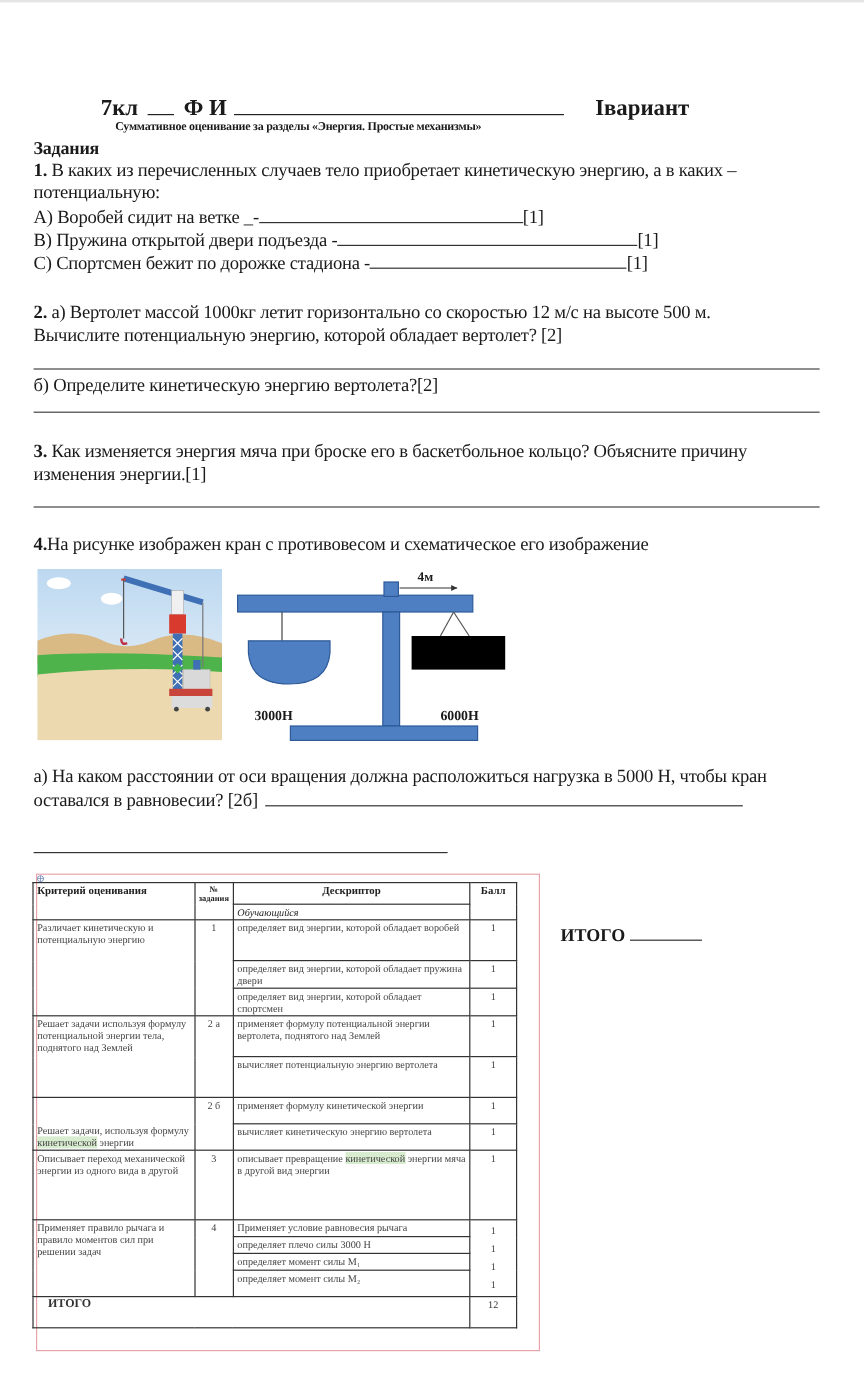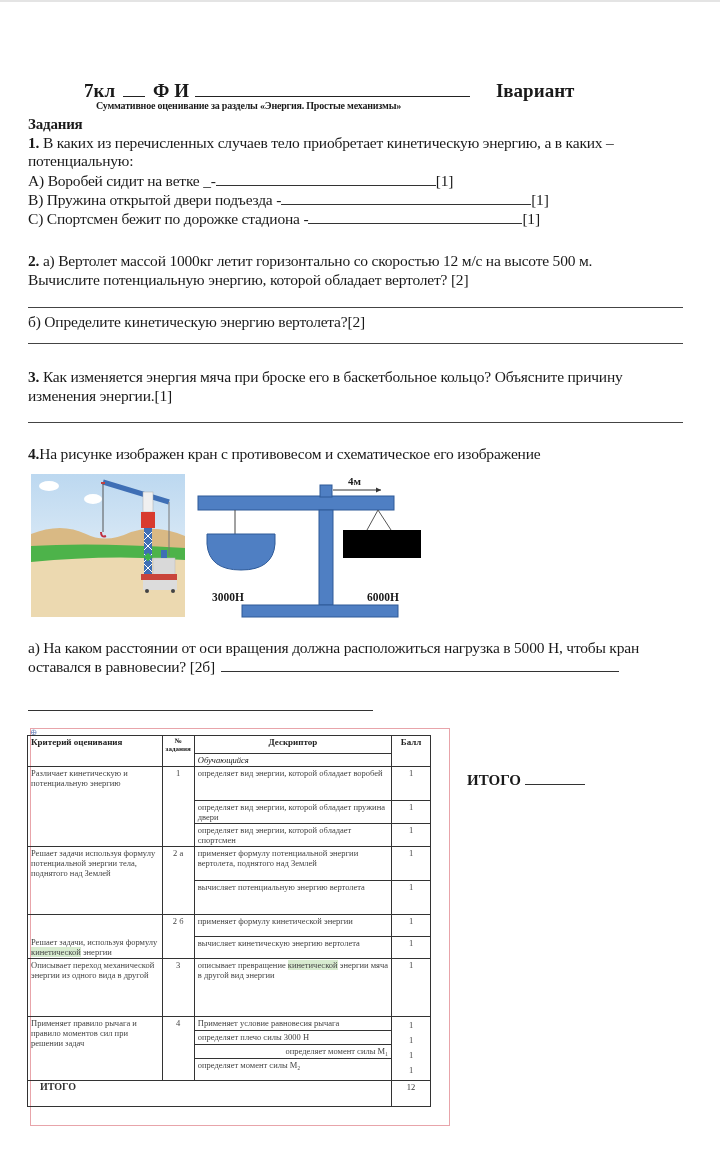--- a/index.html
+++ b/index.html
@@ -194,21 +194,21 @@
       <div>1</div>
       <div>1</div>
       <div>1</div>
       <div>1</div>
     </td>
   </tr>
   <tr>
     <td style="height:14px;">определяет плечо силы 3000 Н</td>
   </tr>
   <tr>
-    <td style="height:14px;text-align:right;">определяет момент силы M₁</td>
+    <td style="height:14px;">определяет момент силы M₁</td>
   </tr>
   <tr>
     <td style="height:22px;">определяет момент силы M₂</td>
   </tr>
 
   <tr>
     <td colspan="3" style="height:26px;font-weight:bold;padding-left:12px;color:#333;font-size:10px;border-right:1px solid #333;">ИТОГО</td>
     <td class="c4" style="font-weight:normal;color:#333;">12</td>
   </tr>
 </tbody>

